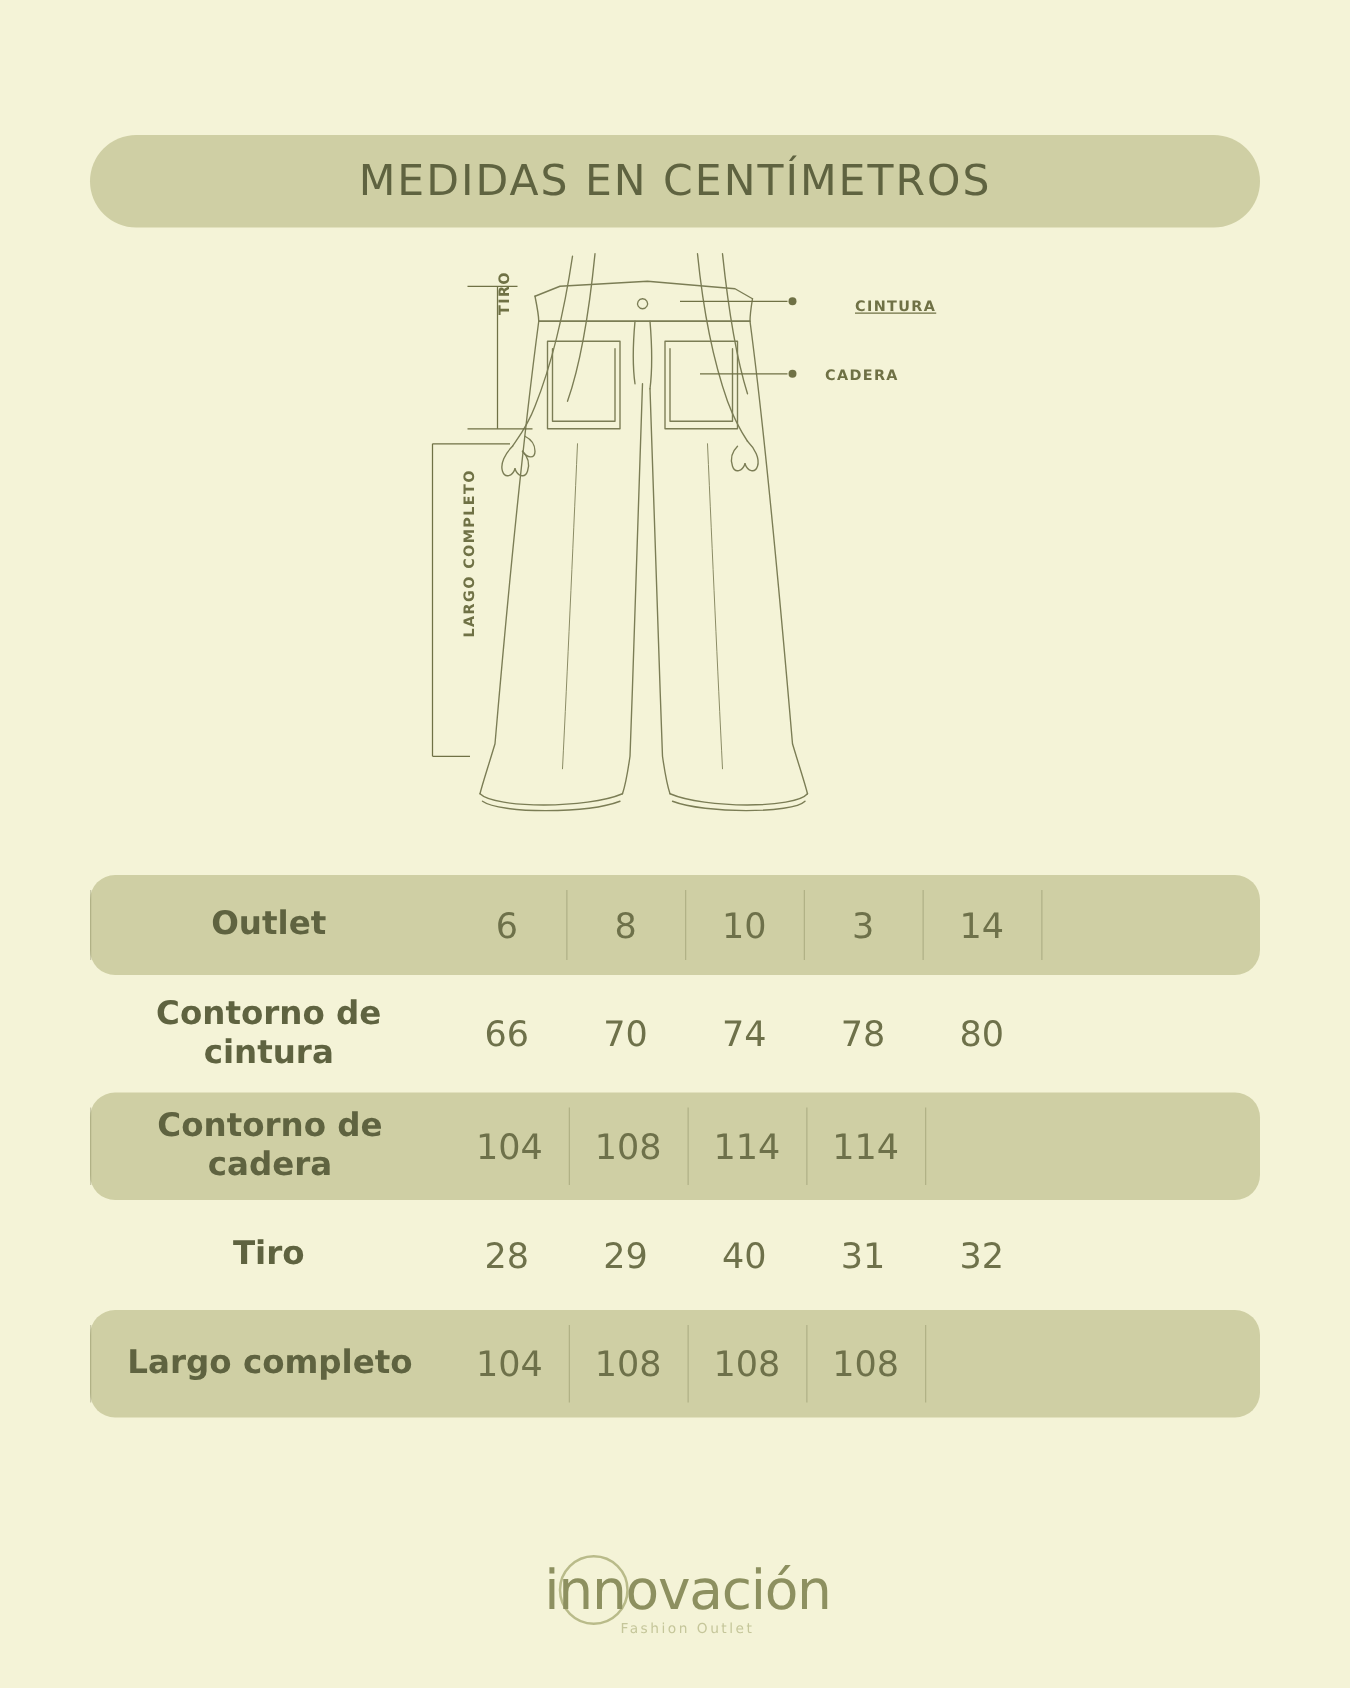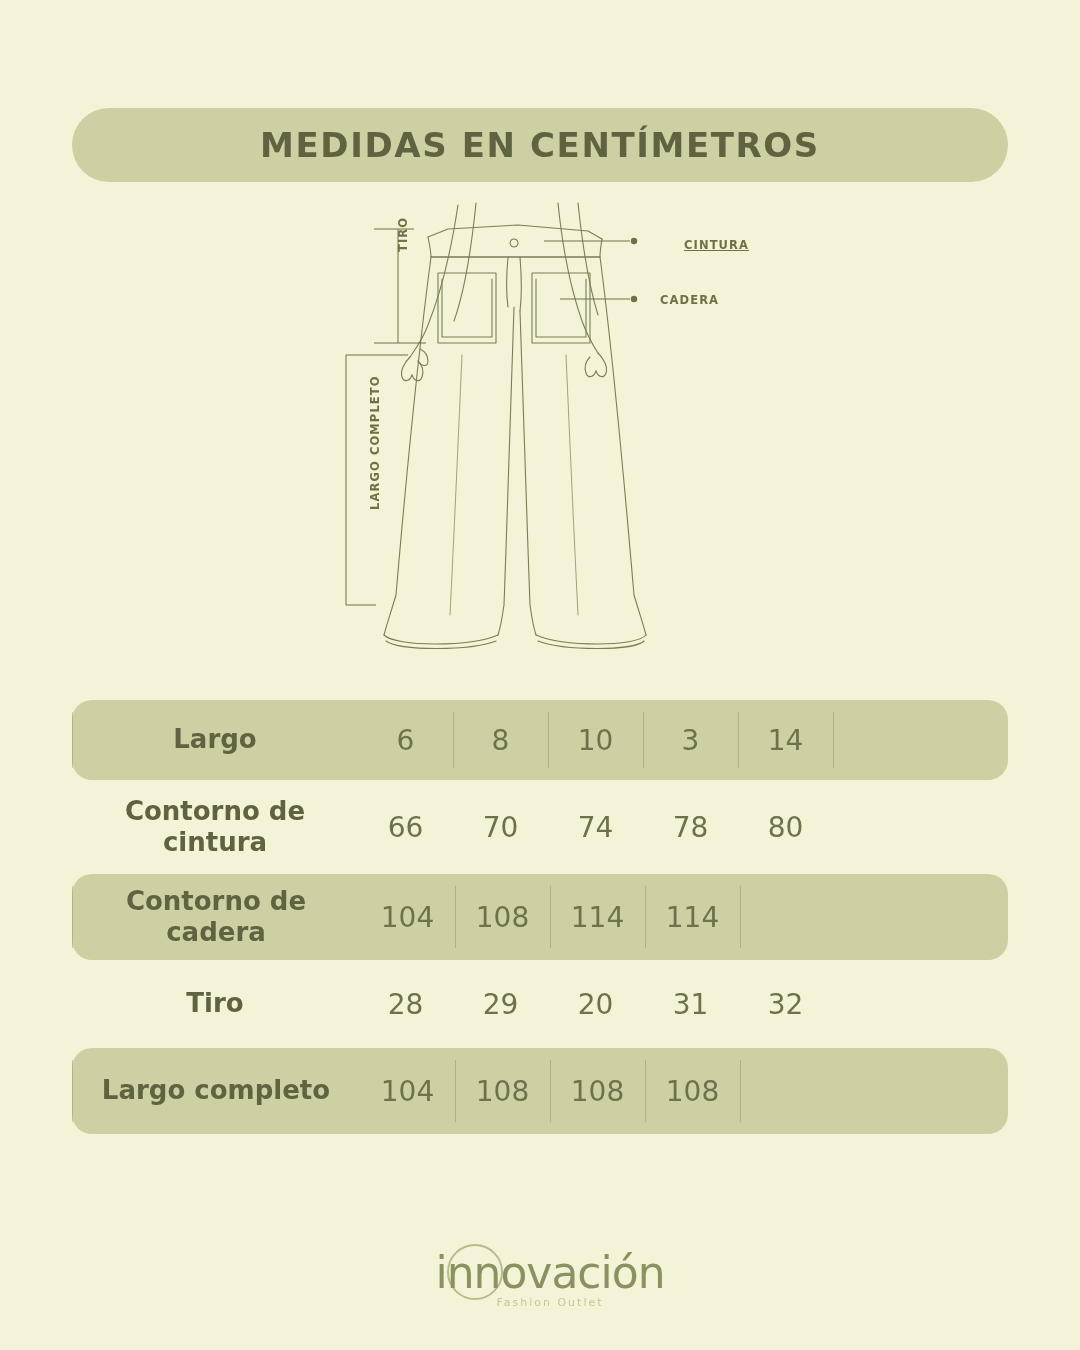--- a/index.html
+++ b/index.html
@@ -22,21 +22,21 @@
     left: 72px; top: 108px;
     width: 936px; height: 74px;
     background: #cfcfa4;
     border-radius: 37px;
     display: flex;
     align-items: center;
     justify-content: center;
   }
   .title-banner .title {
     font-family: "DejaVu Sans", sans-serif;
-    font-weight: bold;
+    font-weight: normal;
     font-size: 34px;
     letter-spacing: 1.6px;
     color: #5f6340;
   }
 
   
   .illustration {
     position: absolute;
     left: 330px; top: 195px;
     width: 480px; height: 470px;
@@ -220,21 +220,21 @@
   </div>
 
   <div class="callout-label" id="lbl-cintura">CINTURA</div>
   <div class="callout-label" id="lbl-cadera">CADERA</div>
   <div class="callout-label" id="lbl-tiro">TIRO</div>
   <div class="callout-label" id="lbl-largo">LARGO COMPLETO</div>
 
   <div class="table">
 
     <div class="row shaded">
-      <div class="label">Largo</div>
+      <div class="label">Outlet</div>
       <div class="cells">
         <div class="cell">6</div>
         <div class="cell">8</div>
         <div class="cell">10</div>
         <div class="cell">3</div>
         <div class="cell">14</div>
         <div class="cell spacer"></div>
       </div>
     </div>
 
@@ -259,21 +259,21 @@
         <div class="cell">114</div>
         <div class="cell spacer"></div>
       </div>
     </div>
 
     <div class="row">
       <div class="label">Tiro</div>
       <div class="cells">
         <div class="cell">28</div>
         <div class="cell">29</div>
-        <div class="cell">20</div>
+        <div class="cell">40</div>
         <div class="cell">31</div>
         <div class="cell">32</div>
         <div class="cell spacer"></div>
       </div>
     </div>
 
     <div class="row shaded tall">
       <div class="label">Largo completo</div>
       <div class="cells">
         <div class="cell">104</div>

